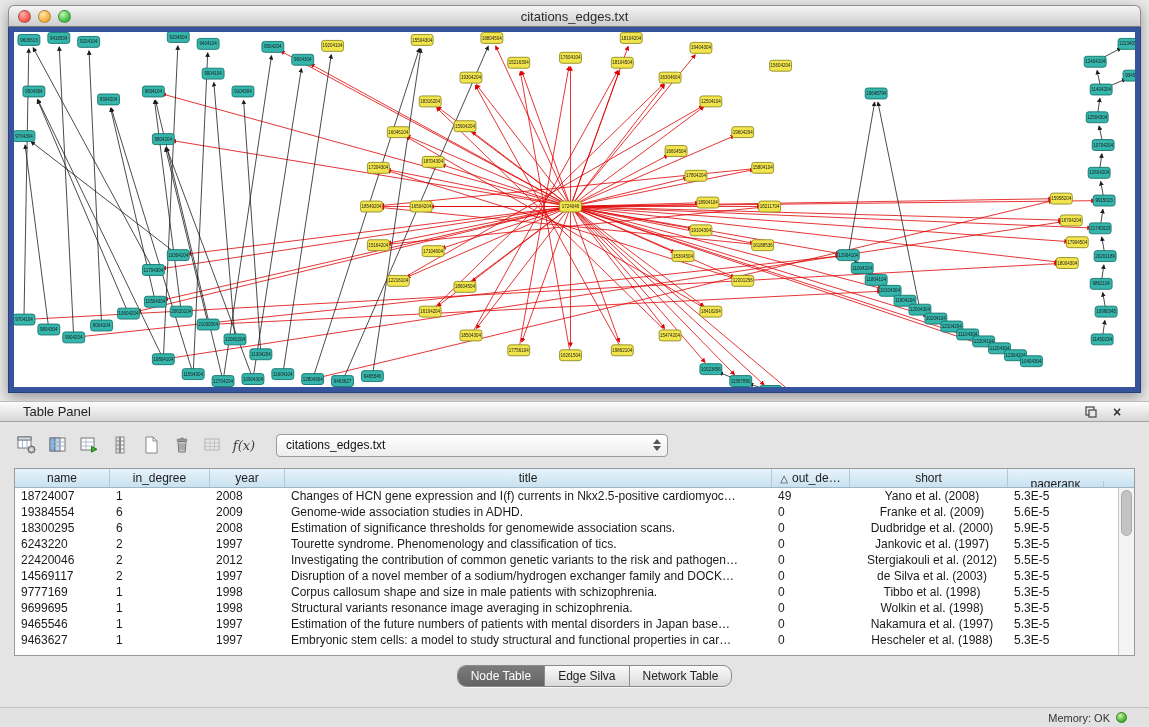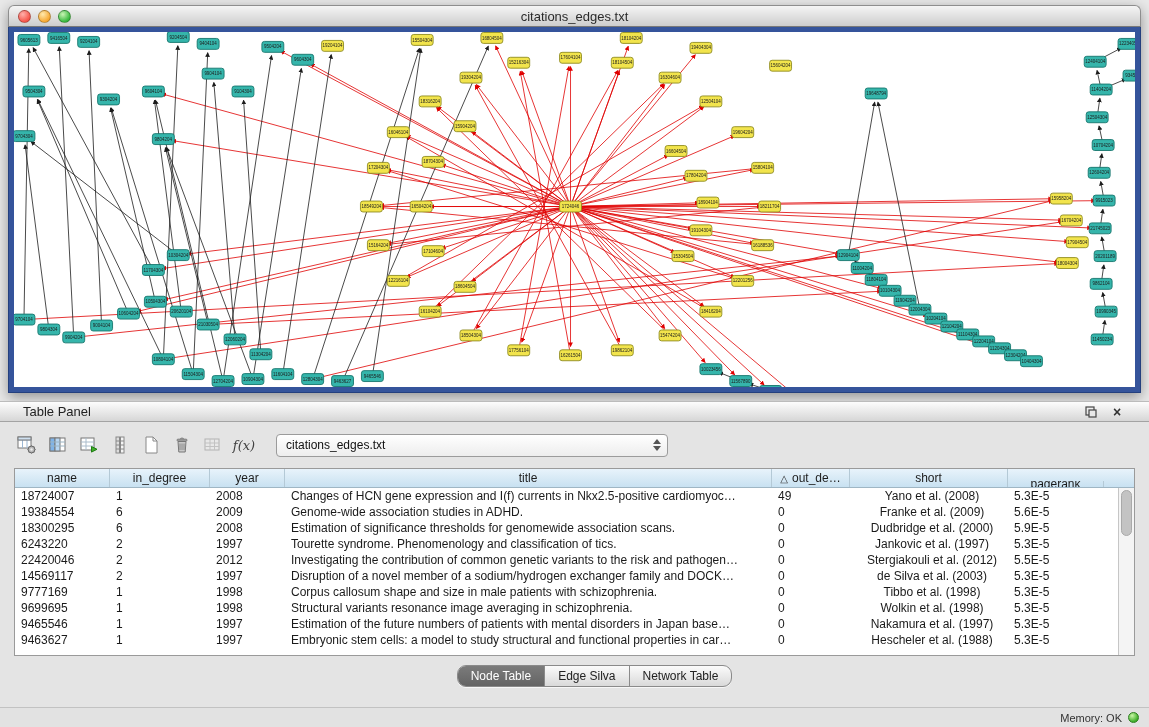--- a/index.html
+++ b/index.html
@@ -76,21 +76,21 @@
   .segmented { display:flex; border:1px solid #8a8a8a; border-radius:9px; overflow:hidden;
     background:linear-gradient(#fbfbfb,#d9d9d9); box-shadow:0 1px 0 rgba(255,255,255,.7);margin-left:40px; }
   .tab { padding:3px 13px; font-size:12px; color:#222; border-right:1px solid #8a8a8a;
     white-space:nowrap; }
   .tab:last-child { border-right:none; }
   .tab.active { background:linear-gradient(#7b7b7b,#646464); color:#fff; }
 
   
   .status-bar { position:absolute; left:0; top:707px; width:1149px; height:20px;
     background:#e2e2e2; border-top:1px solid #c2c2c2; display:flex; align-items:center;
-    justify-content:flex-end; padding:0 10px; gap:6px; font-size:11px; color:#333; }
+    justify-content:flex-end; padding:0 22px; gap:6px; font-size:11px; color:#333; }
   .mem-dot { width:11px; height:11px; border-radius:50%; border:1px solid #2c7f1e;
     background:radial-gradient(circle at 35% 30%, #c9f6a6, #3fae2a 70%); }
 </style>
 </head>
 <body>
 
 <div class="net-window">
   <div class="titlebar">
     <div class="traffic">
       <span class="light red"></span>

